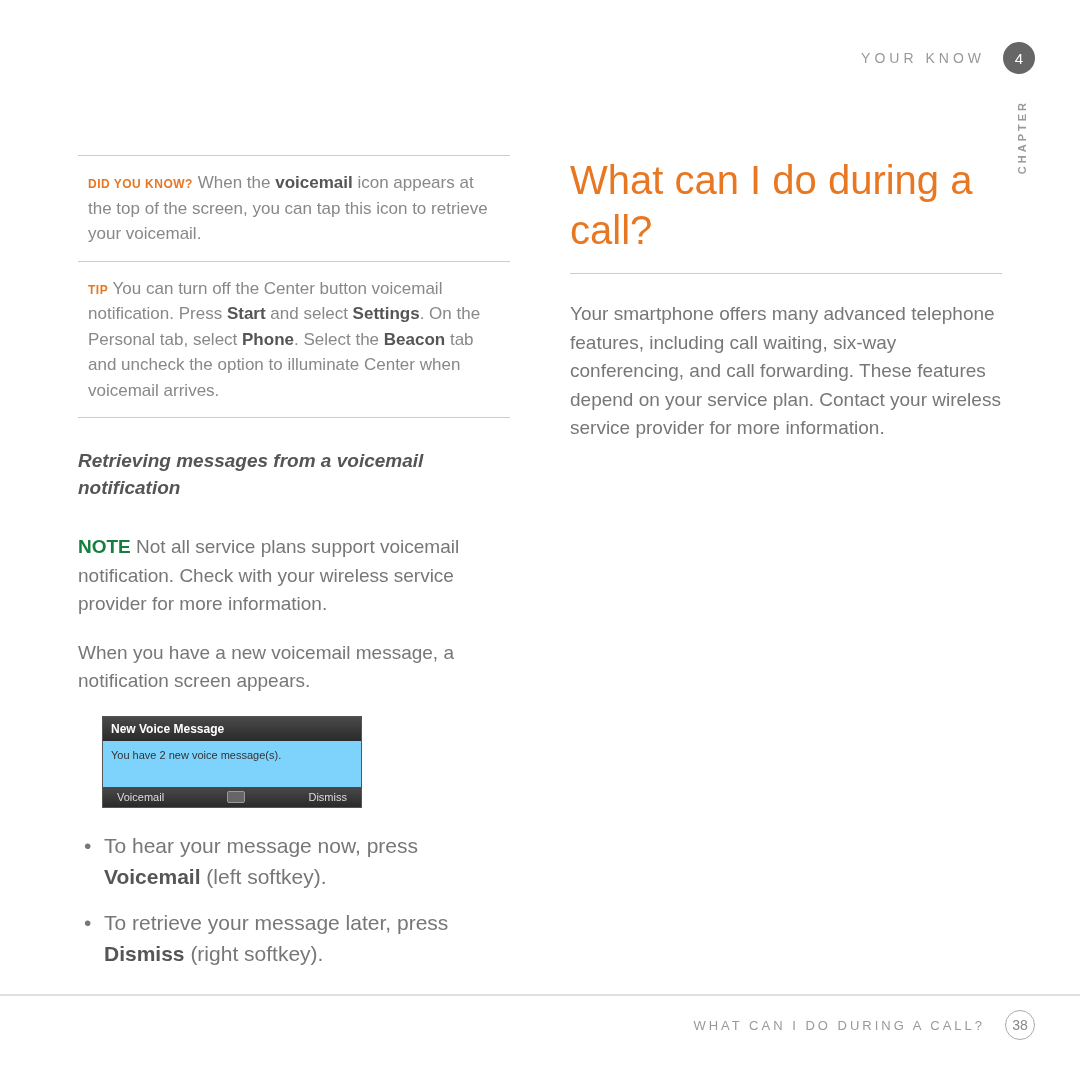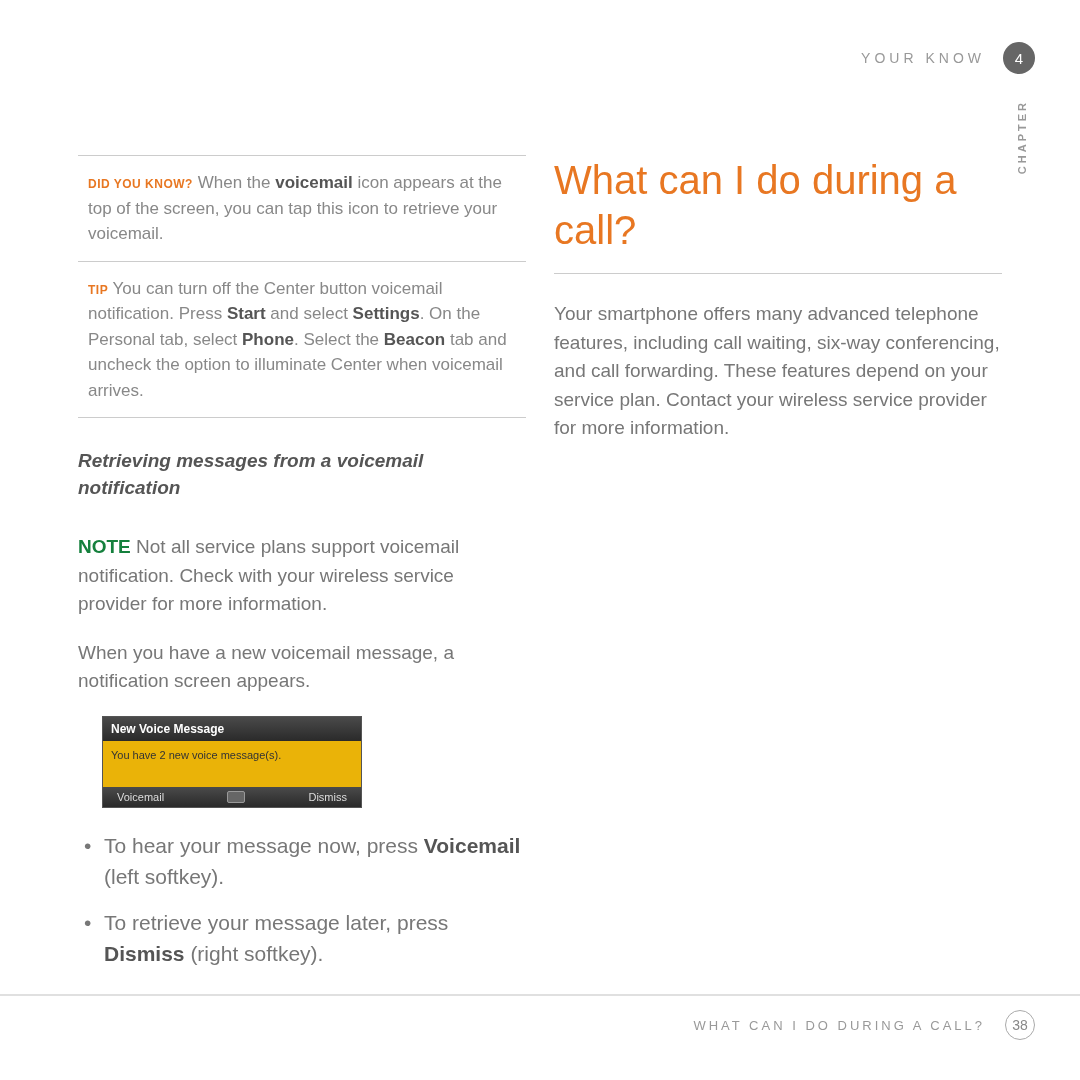--- a/index.html
+++ b/index.html
@@ -46,21 +46,21 @@
     letter-spacing: 3px;
     color: #999999;
     font-weight: bold;
   }
   .content {
     position: absolute;
     top: 155px;
     left: 78px;
     right: 78px;
     display: flex;
-    gap: 28px;
+    gap: 60px;
   }
   .col {
     flex: 1;
   }
   .tip-box {
     border-top: 1px solid #cccccc;
     border-bottom: 1px solid #cccccc;
     padding: 14px 10px;
     margin-bottom: 2px;
     font-size: 17px;
@@ -124,21 +124,21 @@
     font-family: Arial, sans-serif;
   }
   .ss-header {
     background: linear-gradient(#4a4a4a, #2a2a2a);
     color: #ffffff;
     font-size: 12px;
     font-weight: bold;
     padding: 5px 8px;
   }
   .ss-body {
-    background: #eab308;
+    background: #7dd3fc;
     padding: 8px 8px 26px 8px;
     font-size: 11px;
     color: #333333;
   }
   .ss-footer {
     background: linear-gradient(#4a4a4a, #2a2a2a);
     color: #dddddd;
     font-size: 11px;
     display: flex;
     justify-content: space-between;

